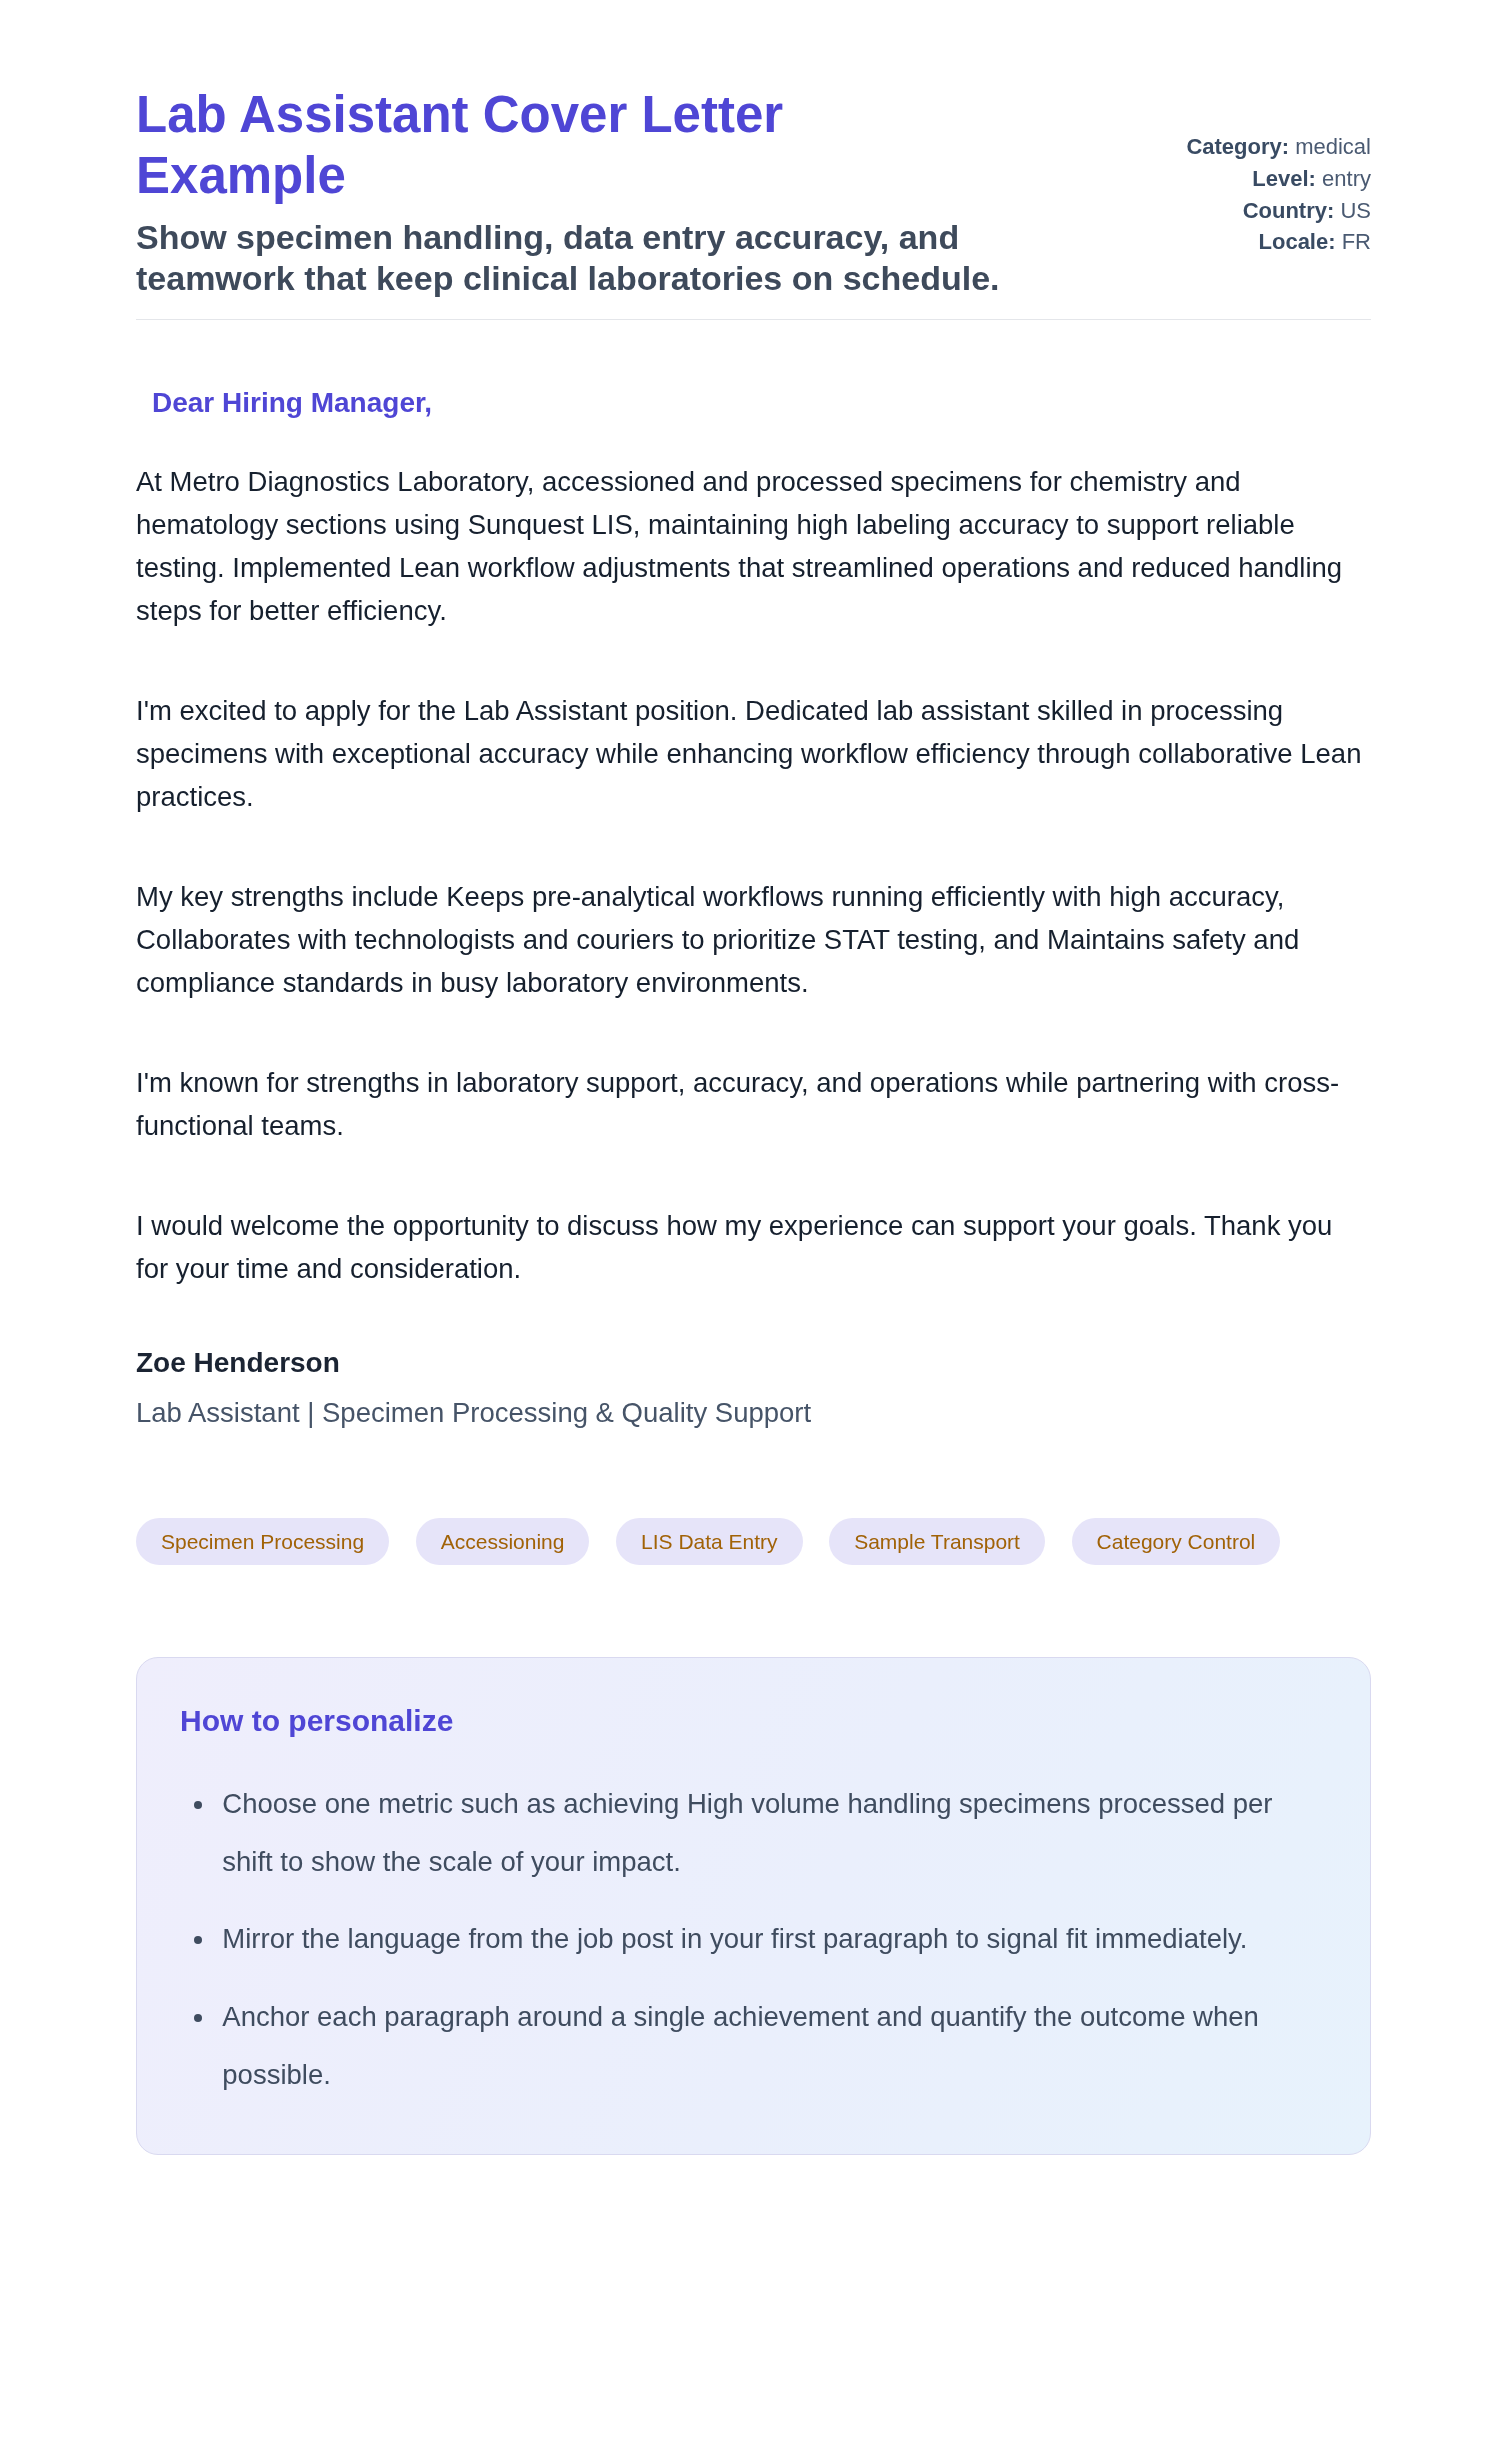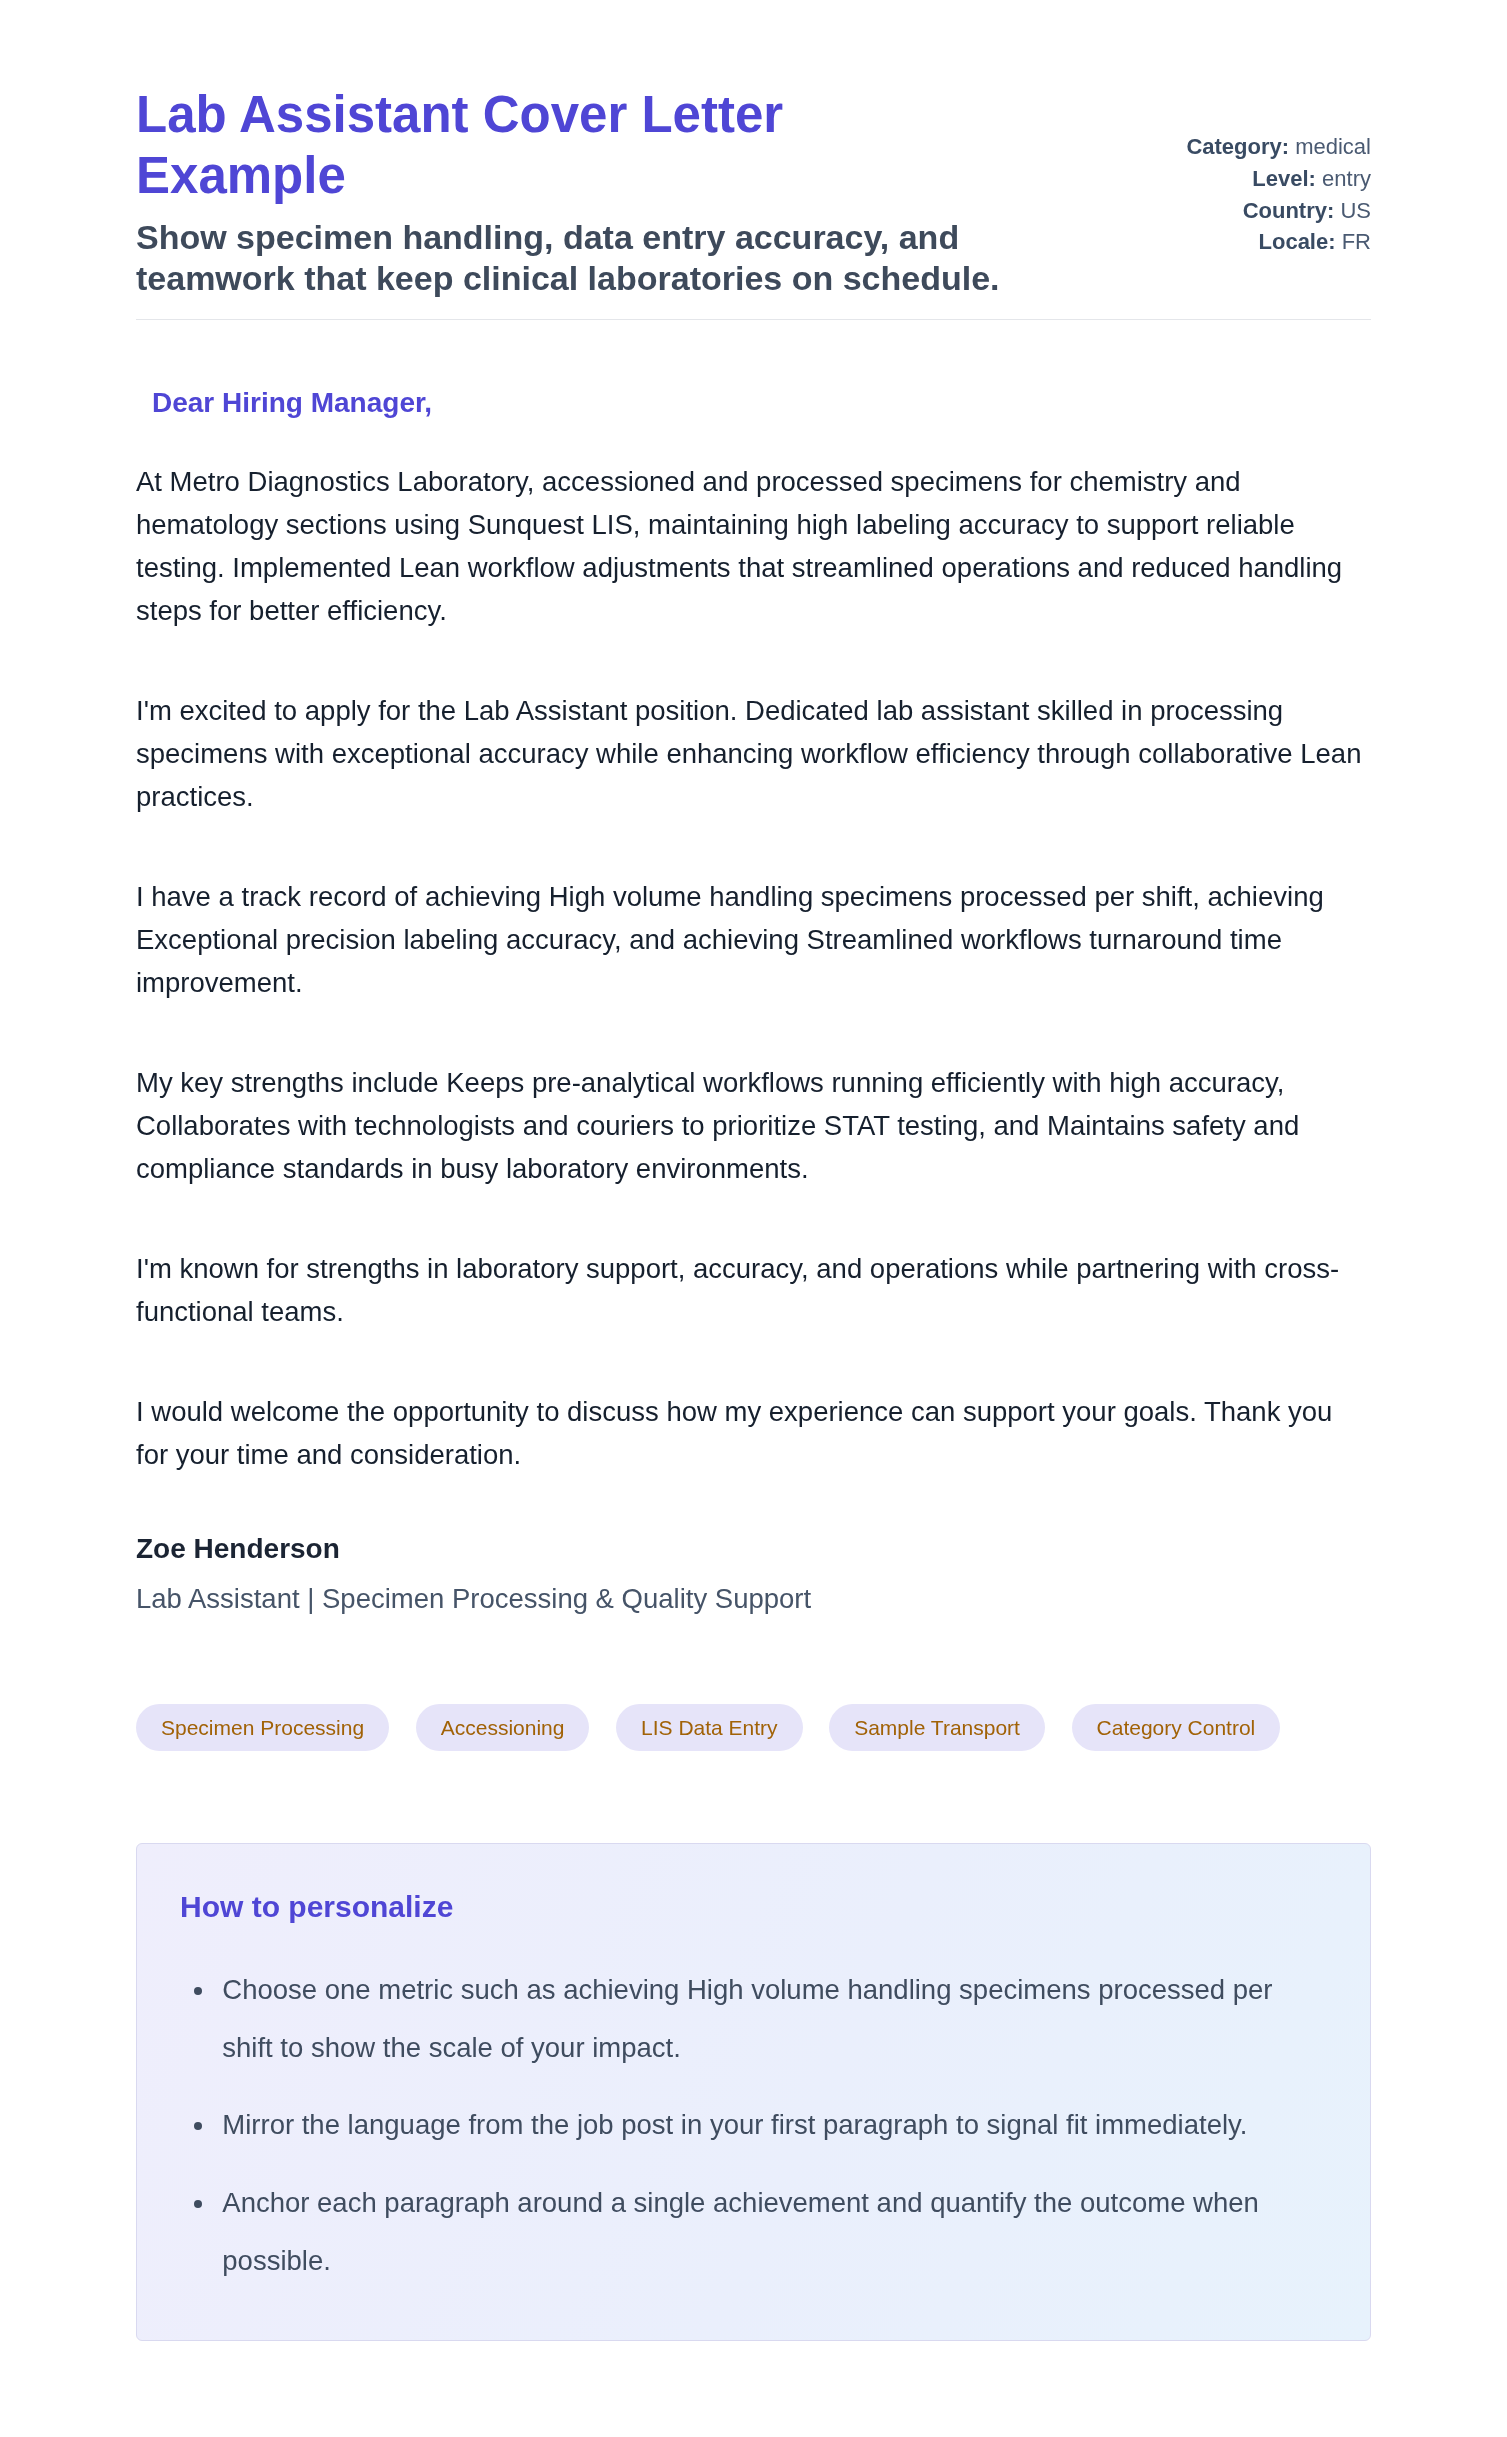--- a/index.html
+++ b/index.html
@@ -109,21 +109,21 @@
     border-radius: 886px;
     white-space: nowrap;
     cursor: pointer;
   }
 
   
   .tips-box {
     margin-top: 92px;
     background: linear-gradient(115deg, #efeefc 0%, #eaeffc 55%, #e7f2fc 100%);
     border: 1.8px solid #d9d9f0;
-    border-radius: 6px;
+    border-radius: 22px;
     padding: 46px 43px 50px;
   }
   .tips-heading {
     margin: 0 0 37px;
     font-size: 30px;
     font-weight: bold;
     color: #4f46d5;
   }
   .tips-list {
     margin: 0;
@@ -177,21 +177,20 @@
 
   <div class="letter">
     <p class="salutation">Dear Hiring Manager,</p>
 
     <div>
 
         <p class="para">At Metro Diagnostics Laboratory, accessioned and processed specimens for chemistry and hematology sections using Sunquest LIS, maintaining high labeling accuracy to support reliable testing. Implemented Lean workflow adjustments that streamlined operations and reduced handling steps for better efficiency.</p>
 
         <p class="para">I'm excited to apply for the Lab Assistant position. Dedicated lab assistant skilled in processing specimens with exceptional accuracy while enhancing workflow efficiency through collaborative Lean practices.</p>
 
-        <p class="para">I have a track record of achieving High volume handling specimens processed per shift, achieving Exceptional precision labeling accuracy, and achieving Streamlined workflows turnaround time improvement.</p>
 
         <p class="para">My key strengths include Keeps pre-analytical workflows running efficiently with high accuracy, Collaborates with technologists and couriers to prioritize STAT testing, and Maintains safety and compliance standards in busy laboratory environments.</p>
 
         <p class="para">I'm known for strengths in laboratory support, accuracy, and operations while partnering with cross-functional teams.</p>
 
         <p class="para">I would welcome the opportunity to discuss how my experience can support your goals. Thank you for your time and consideration.</p>
       </div>
 
     <div class="signature">
       <p class="sig-name">Zoe Henderson</p>

